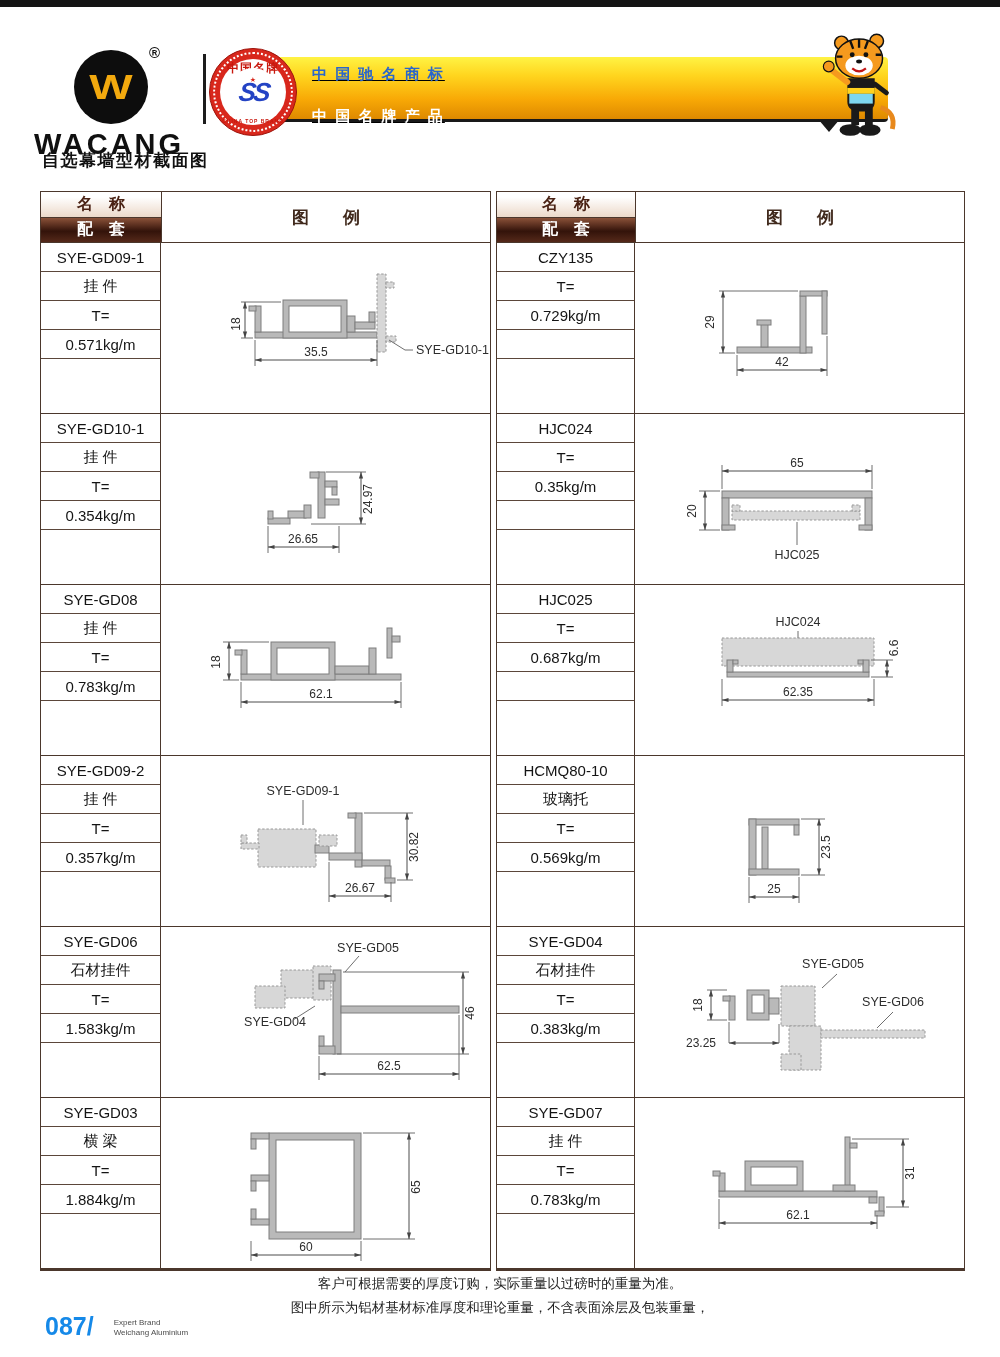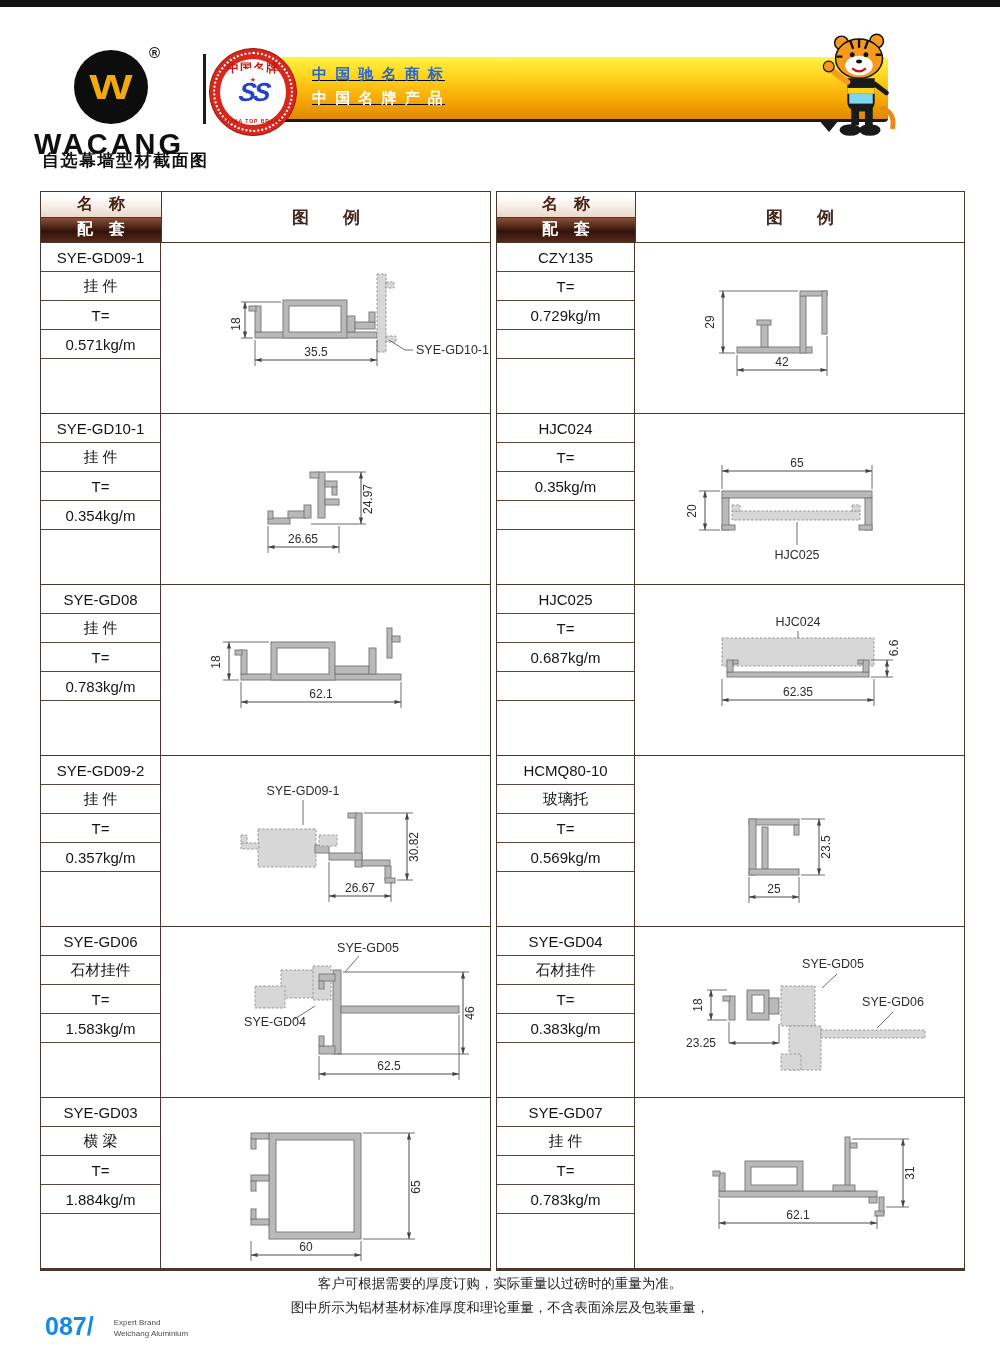--- a/index.html
+++ b/index.html
@@ -13,21 +13,21 @@
   .logo-reg{position:absolute;right:-6px;top:-6px;font-size:15px;color:#111;font-weight:bold;}
   .logo-name{position:absolute;left:34px;top:98px;font-size:29px;font-weight:bold;letter-spacing:3px;color:#101010;}
   .divider{position:absolute;left:203px;top:24px;width:3px;height:70px;background:#1c1c1c;}
   .banner{position:absolute;left:232px;top:27px;width:656px;height:62px;border-radius:4px;
     background:linear-gradient(180deg,#fff344 0%,#ffd51e 30%,#f8a906 68%,#de8900 100%);
     border-bottom:3px solid #191919;}
   .banner-tail{position:absolute;right:48px;bottom:-13px;width:0;height:0;
     border-left:11px solid transparent;border-right:11px solid transparent;border-top:13px solid #191919;}
   .banner-cn{position:absolute;left:80px;top:8px;text-decoration:underline;}
   .cn1{color:#2a66cc;font-weight:bold;font-size:15px;letter-spacing:2px;white-space:nowrap;}
-  .cn2{color:#ffffff;font-weight:bold;font-size:15px;letter-spacing:2px;margin-top:5px;white-space:nowrap;}
+  .cn2{color:#ffffff;font-weight:bold;font-size:15px;letter-spacing:2px;margin-top:23px;white-space:nowrap;}
   .banner-main{position:absolute;left:248px;top:1px;width:330px;text-align:center;}
   .main-cn{font-size:31px;font-weight:bold;color:#121212;letter-spacing:1px;white-space:nowrap;}
   .main-en{font-size:15px;font-weight:bold;color:#121212;letter-spacing:.3px;margin-top:-3px;white-space:nowrap;}
   .badge{position:absolute;left:209px;top:18px;width:88px;height:88px;z-index:3;}
   .badge-outer{position:relative;width:88px;height:88px;border-radius:50%;background:#d8271c;border:1px solid #9d140c;box-sizing:border-box;}
   .badge-dots{position:absolute;inset:3px;border-radius:50%;border:2px dotted #ffffff;}
   .badge-ring{position:absolute;inset:10px;border-radius:50%;background:#ffffff;}
   .badge-cn{position:absolute;top:1px;left:0;right:0;text-align:center;font-size:12px;color:#c8170d;font-weight:bold;letter-spacing:1px;}
   .badge-en{position:absolute;bottom:1px;left:0;right:0;text-align:center;font-size:5px;color:#c8170d;font-weight:bold;letter-spacing:1px;}
   .badge-core{position:absolute;inset:9px;border-radius:50%;background:#fff;display:flex;align-items:center;justify-content:center;}
@@ -62,21 +62,21 @@
   .al{fill:#b9b9b9;stroke:#7e7e7e;stroke-width:1;}
   .hole{fill:#ffffff;stroke:#7e7e7e;stroke-width:1;}
   .ghost{fill:#d7d7d7;stroke:#989898;stroke-width:1;stroke-dasharray:2.4 1.8;}
   .dim,.ext,.leader{stroke:#4d4d4d;stroke-width:1;fill:none;}
   .ext,.leader{stroke:#6f6f6f;}
   svg text{fill:#2d2d2d;}
   .dt{font-size:12px;font-family:"Liberation Sans",sans-serif;}
   .ct{font-size:12.5px;font-family:"Liberation Sans",sans-serif;}
   
   .note{position:absolute;top:1272px;left:0;width:1000px;text-align:center;font-size:13.5px;color:#222;line-height:1.8;}
-  .pageno{position:absolute;left:45px;top:1314px;display:flex;align-items:flex-end;}
+  .pageno{position:absolute;left:45px;top:1314px;display:flex;align-items:center;}
   .pn{color:#1589e8;font-weight:bold;font-size:25px;line-height:1;}
   .pn-label{margin-left:20px;font-size:8px;color:#4c4c4c;line-height:1.3;padding-top:3px;}
 </style>
 </head>
 <body>
 
 <div class="topbar"></div>
 
 <div class="header">
   <div class="logo">

